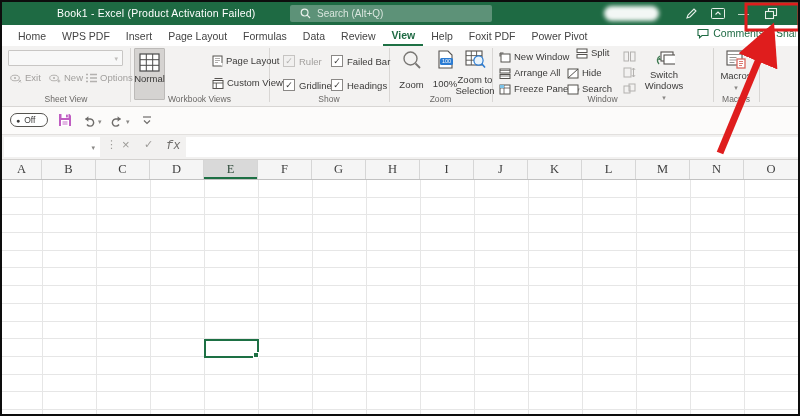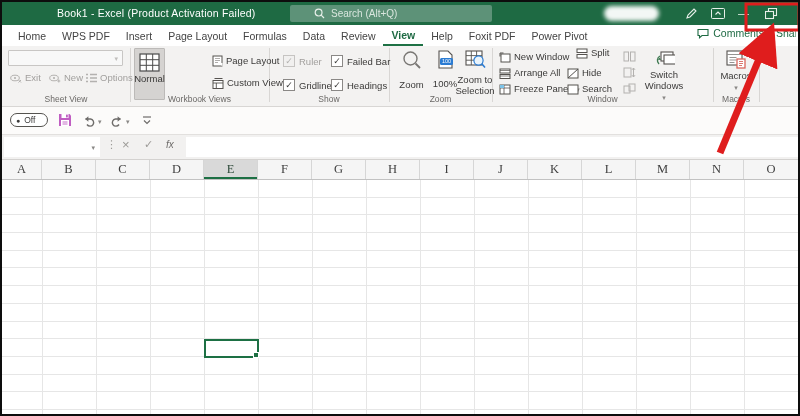--- a/index.html
+++ b/index.html
@@ -5,21 +5,21 @@
   html,body{margin:0;padding:0;background:#888;}
   .screen{position:relative;width:800px;height:416px;background:#fff;overflow:hidden;
           box-sizing:border-box;border:2px solid #0d0d0d;
           font-family:"Liberation Sans",sans-serif;-webkit-font-smoothing:antialiased;}
   .abs{position:absolute;}
 
   
   .titlebar{left:0;top:0;width:100%;height:23px;background:#1e6a43;}
   .title-text{left:55px;top:0;height:23px;line-height:23px;color:#fff;font-size:10.5px;letter-spacing:.2px;}
   .searchbox{left:288px;top:3px;width:202px;height:17px;background:#5d9278;border-radius:2px;
-             display:flex;align-items:center;gap:6px;padding-left:24px;box-sizing:border-box;}
+             display:flex;align-items:center;gap:6px;padding-left:10px;box-sizing:border-box;}
   .searchbox .ph{color:#d9e6de;font-size:10px;}
   .blurblob{left:602px;top:4px;width:55px;height:15px;background:rgba(255,255,255,.95);border-radius:8px;filter:blur(2px);}
   .cap-btn{color:#eaf2ec;font-size:11px;line-height:23px;}
 
   
   .tabrow{left:0;top:23px;width:100%;height:21px;background:#fff;display:flex;align-items:stretch;padding-left:8px;box-sizing:border-box;}
   .tab{padding:0 8px;font-size:10.5px;color:#444;display:flex;align-items:center;cursor:default;}
   .tab.active{color:#1e6a43;font-weight:bold;border-bottom:2.5px solid #1e7145;}
   .comments-btn{right:34px;top:25px;display:flex;align-items:center;gap:4px;color:#1e6a43;font-size:10.5px;}
   .share-btn{right:2px;top:25px;width:34px;overflow:hidden;display:flex;align-items:center;gap:3px;color:#1e6a43;font-size:10.5px;white-space:nowrap;}
@@ -43,21 +43,21 @@
 
   
   .qat{left:0;top:105px;width:100%;height:28px;background:#fcfbfa;border-bottom:1px solid #e2e0de;box-sizing:border-box;}
   .autosave{left:8px;top:6px;width:38px;height:14px;border:1px solid #55534f;border-radius:8px;display:flex;align-items:center;gap:4px;padding-left:5px;box-sizing:border-box;font-size:8.5px;color:#3b3a39;background:#fff;}
   .autosave .knob{font-size:7px;line-height:1;color:#3b3a39;}
 
   
   .fbar{left:0;top:133px;width:100%;height:25px;background:#f2f1f0;border-bottom:1px solid #d4d2d0;box-sizing:border-box;}
   .namebox{left:2px;top:2px;width:96px;height:20px;background:#fff;display:flex;align-items:center;justify-content:flex-end;padding-right:5px;box-sizing:border-box;}
   .fb-glyph{font-size:11px;color:#9c9a97;top:3px;}
-  .fx{font-family:Liberation Sans, sans-serif;font-style:italic;font-size:10px;color:#706e6c;}
+  .fx{font-family:Liberation Mono, monospace;font-style:italic;font-size:12px;color:#706e6c;}
   .finput{left:184px;top:2px;width:612px;height:20px;background:#fff;border:0;font-size:11px;padding:0 4px;box-sizing:border-box;}
 
   
   .colheaders{left:0;top:158px;width:796px;height:19px;display:flex;background:#f5f5f5;border-bottom:1px solid #c2c2c2;box-sizing:content-box;}
   .col{width:54px;border-right:1px solid #d6d6d6;box-sizing:border-box;display:flex;align-items:center;justify-content:center;
        font-family:"Liberation Serif",serif;font-size:12.5px;color:#3f3f3f;}
   .col.colA{width:40px;}
   .col.active{background:#d9d9d9;box-shadow:inset 0 -2px 0 #1d7044;color:#2e4a3a;}
   .gridbody{left:0;top:178px;width:796px;height:236px;background:
       repeating-linear-gradient(to right, transparent 0 53px, #e6e6e6 53px 54px),

